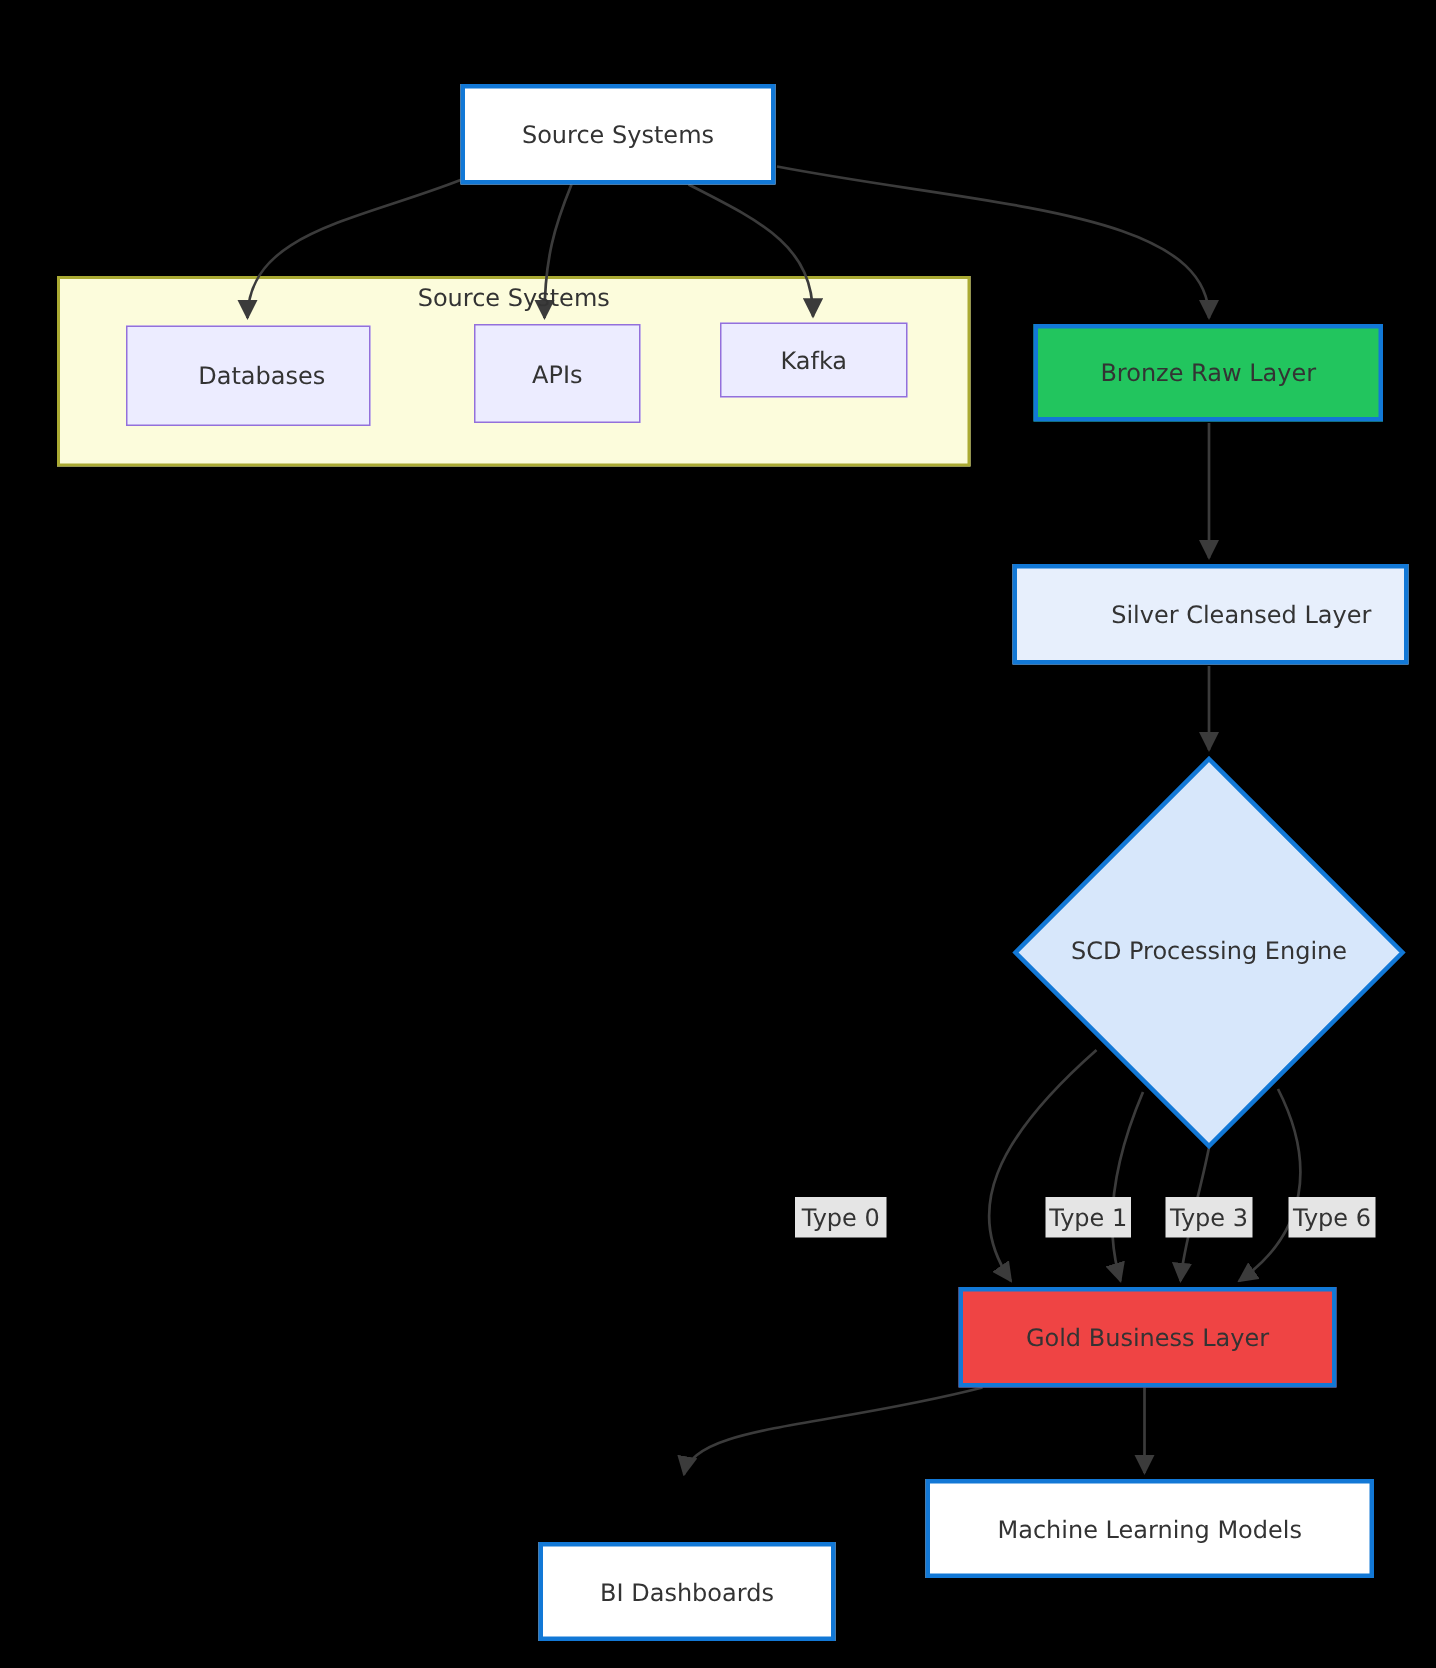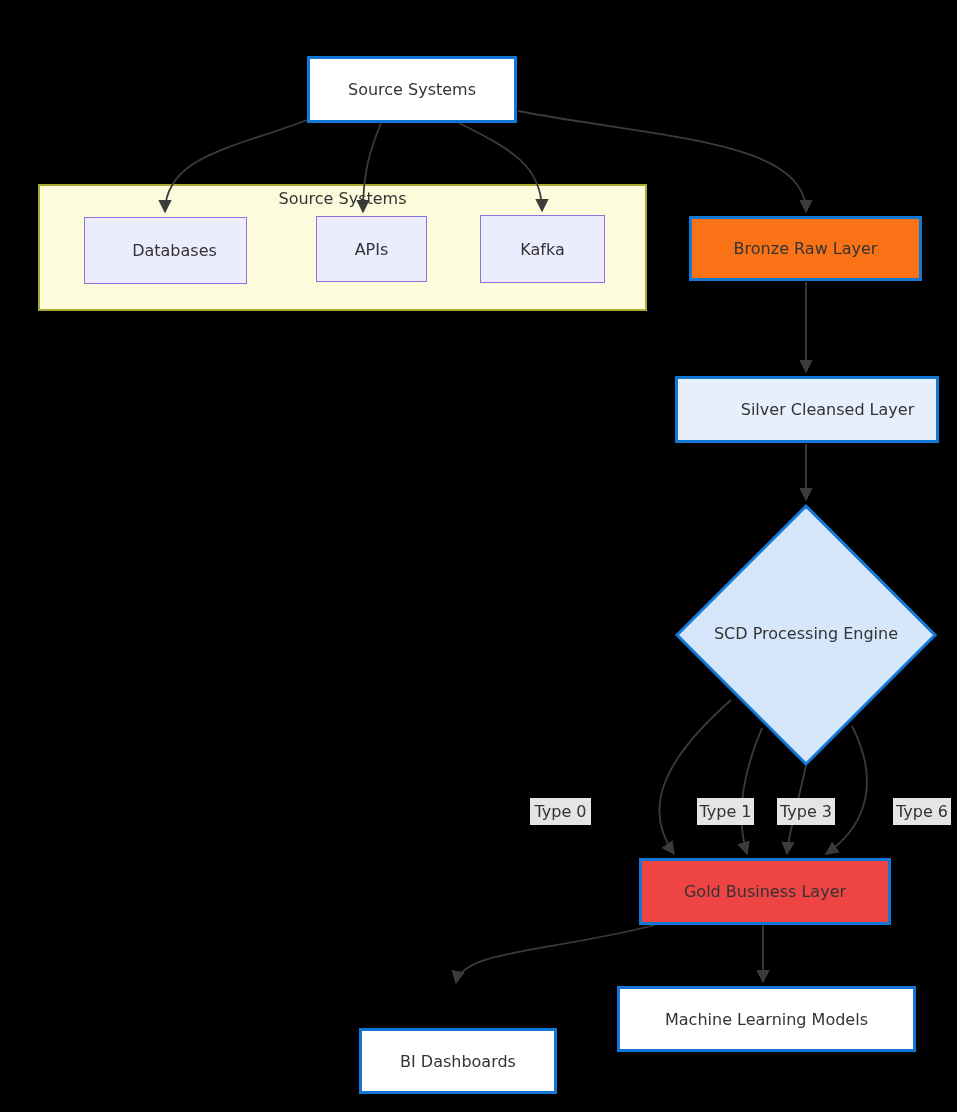--- a/index.html
+++ b/index.html
@@ -18,21 +18,21 @@
     box-sizing: border-box;
     display: flex;
     align-items: center;
     justify-content: center;
     font-size: 16px;
     color: #333333;
     z-index: 3;
     text-align: center;
   }
   .node.blue  { background: #ffffff; border: 3px solid #1278d6; }
-  .node.bronze{ background: #f97316; border: 3px solid #1278d6; }
+  .node.bronze{ background: #22c55e; border: 3px solid #1278d6; }
   .node.silver{ background: #e7effc; border: 3px solid #1278d6; padding-left: 41px; }
   .node.gold  { background: #ef4444; border: 3px solid #1278d6; }
   .node.purple{ background: #ececff; border: 1.5px solid #9370db; }
   .cluster {
     position: absolute;
     box-sizing: border-box;
     left: 38px; top: 184px; width: 609px; height: 127px;
     background: #fcfcdc;
     border: 2px solid #aaaa33;
     z-index: 1;
@@ -62,25 +62,25 @@
     color: #333333;
     font-size: 16px;
     line-height: 27px;
     text-align: center;
     z-index: 5;
     white-space: nowrap;
   }
   #lbl-type0 { left: 530px; top: 798px; width: 61px; }
   #lbl-type1 { left: 697px; top: 798px; width: 57px; }
   #lbl-type2 { left: 777px; top: 798px; width: 58px; }
-  #lbl-type6 { left: 859px; top: 798px; width: 58px; margin-left: 34px; }
+  #lbl-type6 { left: 859px; top: 798px; width: 58px; }
   #n-source-top { left: 307px; top: 56px;  width: 210px; height: 67px; }
   #n-databases  { left: 84px;  top: 217px; width: 163px; height: 67px; padding-left: 18px; }
   #n-apis       { left: 316px; top: 216px; width: 111px; height: 66px; }
-  #n-kafka      { left: 480px; top: 215px; width: 125px; height: 68px; }
+  #n-kafka      { left: 480px; top: 215px; width: 125px; height: 50px; }
   #n-bronze     { left: 689px; top: 216px; width: 233px; height: 65px; }
   #n-silver     { left: 675px; top: 376px; width: 264px; height: 67px; }
   #n-gold       { left: 639px; top: 858px; width: 252px; height: 67px; }
   #n-bi         { left: 359px; top: 987px; width: 198px; height: 66px; margin-top: 41px; }
   #n-ml         { left: 617px; top: 986px; width: 299px; height: 66px; }
 </style>
 </head>
 <body>
 
 <div class="canvas">

